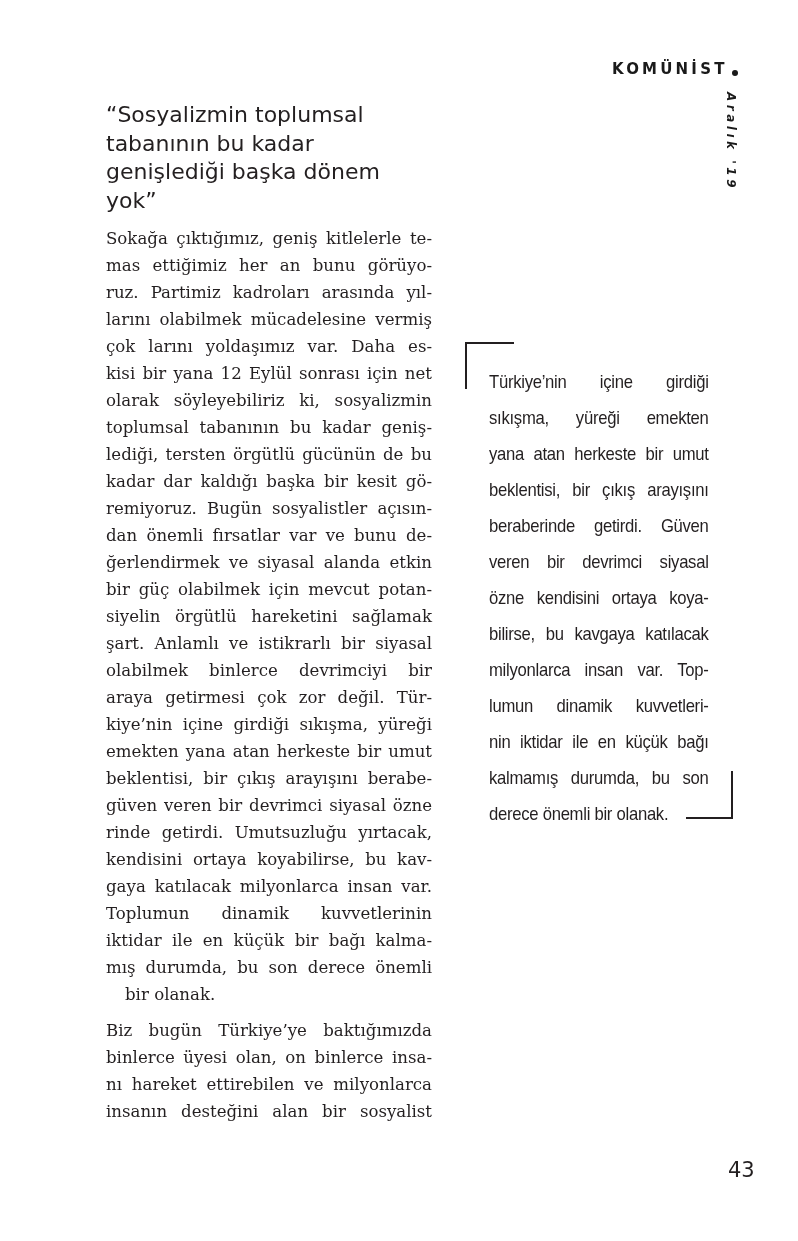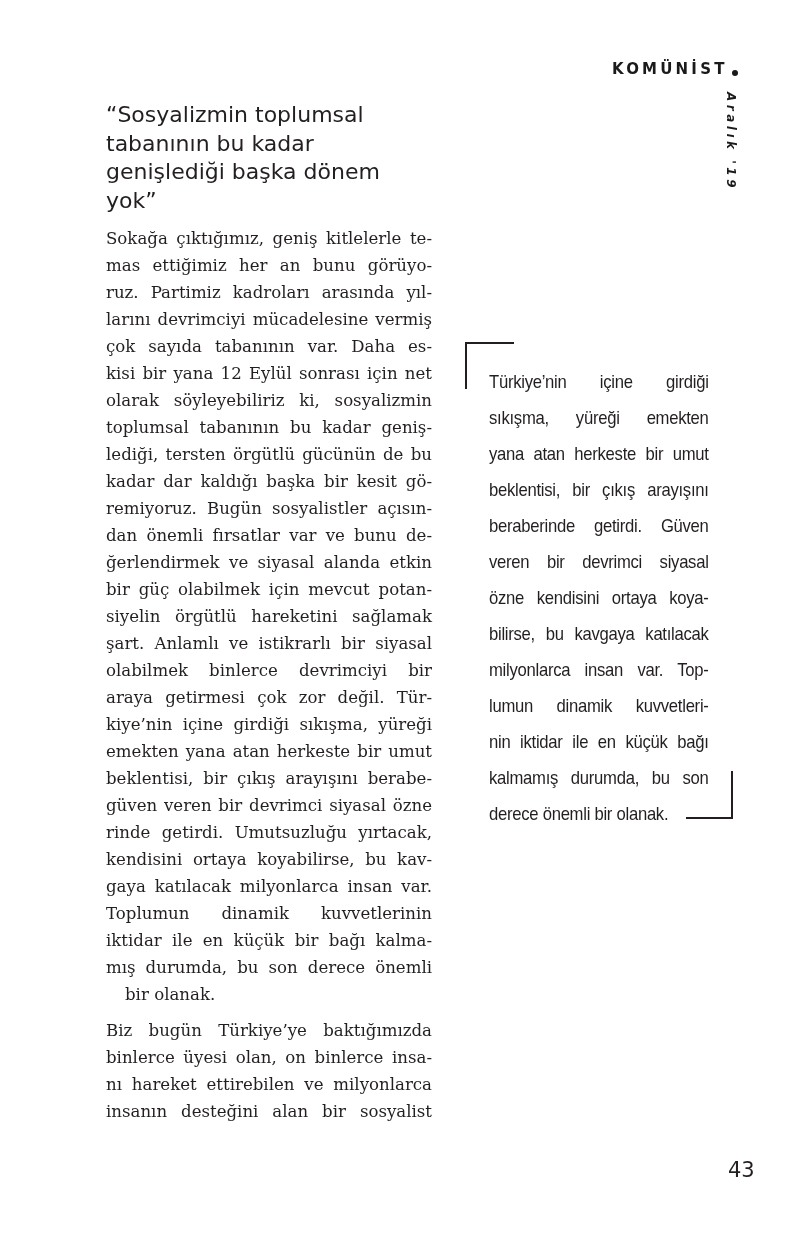--- a/index.html
+++ b/index.html
@@ -65,22 +65,22 @@
   <span style="display:block">tabanının bu kadar</span>
   <span style="display:block">genişlediği başka dönem</span>
   <span style="display:block">yok”</span>
 </h2>
 
 <div class="body-text">
   <p id="para-0">
       <span class="line">Sokağa çıktığımız, geniş kitlelerle te-</span>
       <span class="line">mas ettiğimiz her an bunu görüyo-</span>
       <span class="line">ruz. Partimiz kadroları arasında yıl-</span>
-      <span class="line">larını devrimciyi mücadelesine vermiş</span>
-      <span class="line">çok sayıda tabanının var. Daha es-</span>
+      <span class="line">larını olabilmek mücadelesine vermiş</span>
+      <span class="line">çok larını yoldaşımız var. Daha es-</span>
       <span class="line">kisi bir yana 12 Eylül sonrası için net</span>
       <span class="line">olarak söyleyebiliriz ki, sosyalizmin</span>
       <span class="line">toplumsal tabanının bu kadar geniş-</span>
       <span class="line">lediği, tersten örgütlü gücünün de bu</span>
       <span class="line">kadar dar kaldığı başka bir kesit gö-</span>
       <span class="line">remiyoruz. Bugün sosyalistler açısın-</span>
       <span class="line">dan önemli fırsatlar var ve bunu de-</span>
       <span class="line">ğerlendirmek ve siyasal alanda etkin</span>
       <span class="line">bir güç olabilmek için mevcut potan-</span>
       <span class="line">siyelin örgütlü hareketini sağlamak</span>

